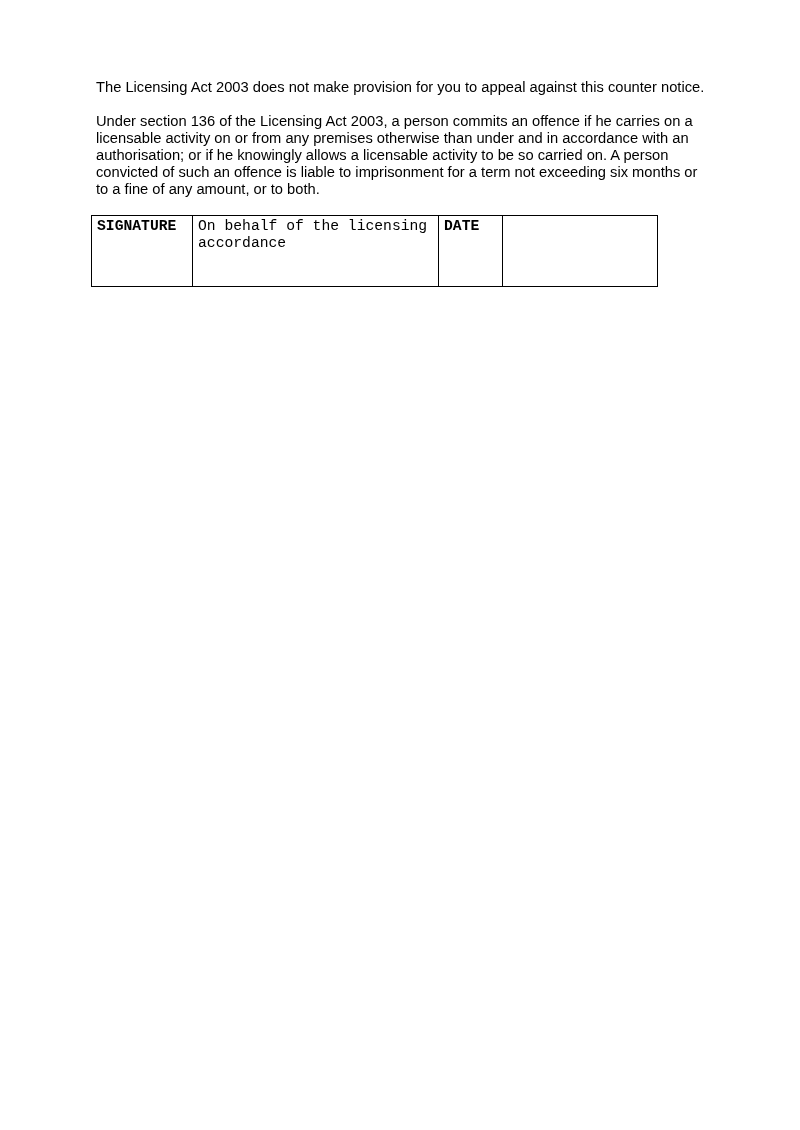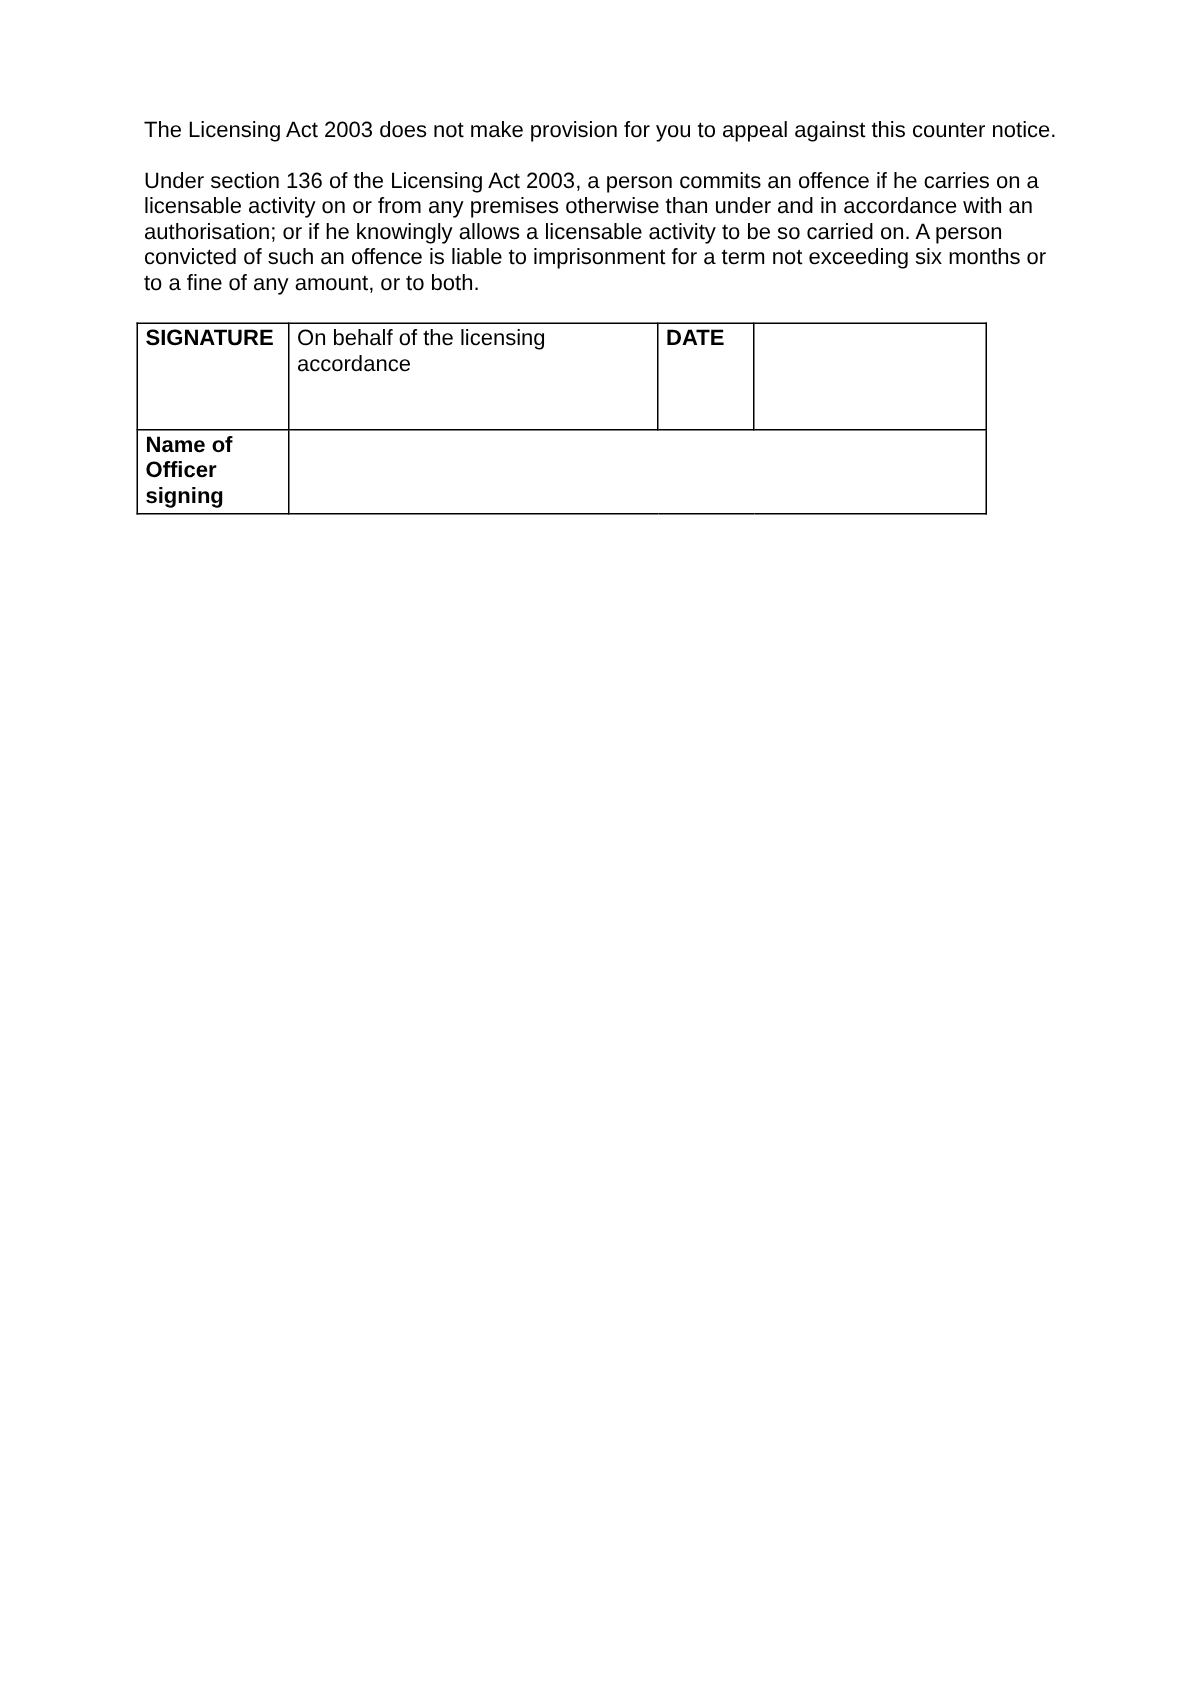--- a/index.html
+++ b/index.html
@@ -25,20 +25,21 @@
     line-height: 17px;
     margin: 0 0 17px 0;
     width: 610px;
   }
   table.sig-table {
     border-collapse: collapse;
     table-layout: fixed;
     width: 566px;
     margin-top: 13px;
     margin-left: -5px; 
+    font-family: Liberation Mono, monospace;
   }
   table.sig-table td {
     border: 1.5px solid #000000;
     font-size: 14.7px;
     line-height: 17px;
     padding: 2px 5px;
     vertical-align: top;
     overflow: hidden;
   }
   td.label-cell {
@@ -74,20 +75,16 @@
     </colgroup>
     <tbody>
         <tr class="row-signature">
       <td class="label-cell">SIGNATURE</td>
       <td class="bottom-note-cell">
         <span>On behalf of the licensing accordance</span>
       </td>
       <td class="label-cell">DATE</td>
       <td></td>
     </tr>
-    <tr class="row-officer">
-      <td class="label-cell">Name of Officer signing</td>
-      <td colspan="3"></td>
-    </tr>
   </tbody>
     </table>
 
 </div>
 
 </body></html>

